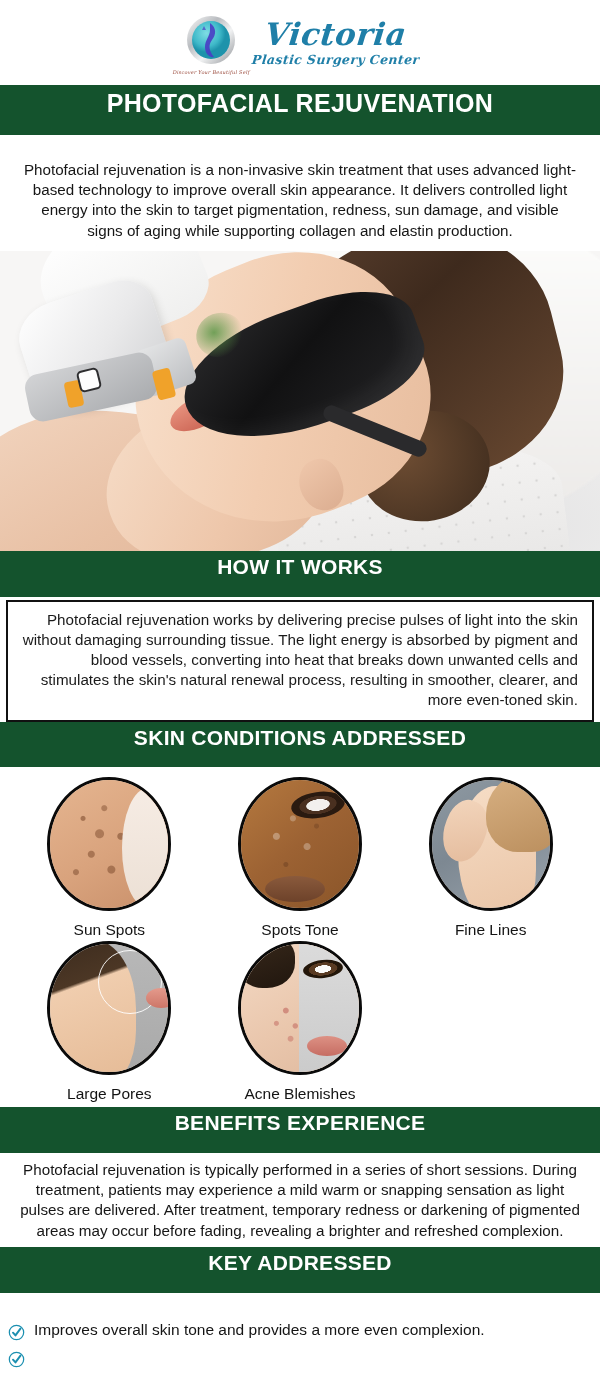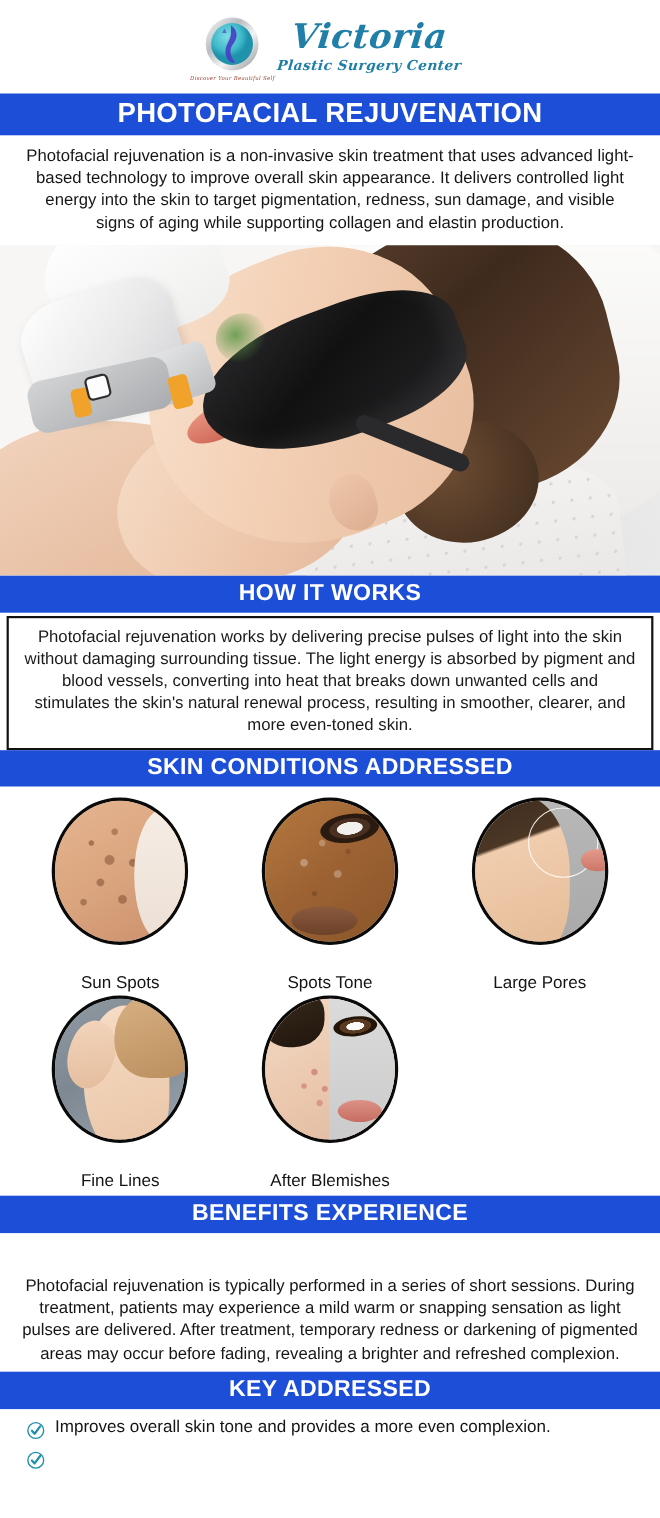--- a/index.html
+++ b/index.html
@@ -46,44 +46,44 @@
     font-size:5px;
     color:#9a4a3c;
     letter-spacing:0.2px;
     position:absolute;
     bottom:-1px; left:50%; transform:translateX(-50%);
     white-space:nowrap;
   }
 
   
   .banner {
-    background:#1d4ed8;
+    background:#14532d;
     color:#ffffff;
     text-align:center;
     font-weight:bold;
     font-size:25px;
     letter-spacing:0.3px;
-    padding:5px 0 6px;
+    padding:5px 0 18px;
     line-height:1.08;
   }
   .banner.small { font-size:21px; }
 
   
   .para {
     text-align:center;
     font-size:15.2px;
     line-height:1.33;
-    padding:9px 22px 10px;
+    padding:25px 22px 10px;
     color:#161616;
   }
   .para-boxed {
     border:2px solid #111111;
     margin:3px 6px 0;
     padding:8px 14px 9px;
-    text-align:center;
+    text-align:right;
     font-size:15.2px;
     line-height:1.33;
   }
 
   
   .hero {
     width:600px; height:300px;
     position:relative;
     overflow:hidden;
     background:#f2f1f0;
@@ -240,21 +240,21 @@
     transform:rotate(-22deg);
   }
 
   
   .cond-grid {
     display:grid;
     grid-template-columns:repeat(3,1fr);
     padding:10px 14px 4px;
     row-gap:2px;
   }
-  .cond-cell { display:flex; flex-direction:column; align-items:center;gap:16px; }
+  .cond-cell { display:flex; flex-direction:column; align-items:center; }
   .cond-circle {
     width:124px; height:134px;
     border:3px solid #0a0a0a;
     border-radius:50%;
     overflow:hidden;
     position:relative;
     background:#e9d8c8;
   }
   .cond-label {
     margin-top:10px;
@@ -401,21 +401,21 @@
   }
   .acne-lips {
     position:absolute; left:66px; top:92px;
     width:40px; height:20px;
     background:linear-gradient(180deg,#dd9184,#c66d63);
     border-radius:50%;
     z-index:3;
   }
 
   
-  .benefits { padding:8px 24px 6px; }
+  .benefits { padding:8px 8px 6px;margin-top:20px; }
   .benefit-row {
     display:flex; align-items:flex-start; gap:9px;
     margin-bottom:7px;
   }
   .check {
     flex:none;
     width:17px; height:17px;
     margin-top:3px;
   }
   .benefit-text {
@@ -500,47 +500,47 @@
 
   <div class="cond-cell">
     <div class="cond-circle">
         <div class="sk-uneven"></div>
       </div>
     <div class="cond-label">Spots Tone</div>
   </div>
 
   <div class="cond-cell">
     <div class="cond-circle">
+      <div class="sk-finelines"></div>
+        <div class="fl-hair"></div>
+    </div>
+    <div class="cond-label">Fine Lines</div>
+  </div>
+
+  <div class="cond-cell">
+    <div class="cond-circle">
       <div class="sk-pores"></div>
         <div class="pores-lip"></div>
     </div>
     <div class="cond-label">Large Pores</div>
-  </div>
-
-  <div class="cond-cell">
-    <div class="cond-circle">
-      <div class="sk-finelines"></div>
-        <div class="fl-hair"></div>
-    </div>
-    <div class="cond-label">Fine Lines</div>
   </div>
 
   <div class="cond-cell">
     <div class="cond-circle">
       <div class="sk-acne"></div>
         <div class="acne-eye"></div>
         <div class="acne-lips"></div>
     </div>
-    <div class="cond-label">After Blemishes</div>
+    <div class="cond-label">Acne Blemishes</div>
   </div>
 
 </div>
 
 <div class="banner small">BENEFITS EXPERIENCE</div>
-<div class="para" style="padding:7px 20px 6px;margin-top:32px;">Photofacial rejuvenation is typically performed in a series of short sessions. During treatment, patients may experience a mild warm or snapping sensation as light pulses are delivered. After treatment, temporary redness or darkening of pigmented areas may occur before fading, revealing a brighter and refreshed complexion.</div>
+<div class="para" style="padding:7px 20px 6px;">Photofacial rejuvenation is typically performed in a series of short sessions. During treatment, patients may experience a mild warm or snapping sensation as light pulses are delivered. After treatment, temporary redness or darkening of pigmented areas may occur before fading, revealing a brighter and refreshed complexion.</div>
 
 <div class="banner small">KEY ADDRESSED</div>
 <div class="benefits">
 
   <div class="benefit-row">
     <span class="check">
       <svg viewBox="0 0 18 18" width="17" height="17">
         <circle cx="9" cy="9" r="7.6" fill="none" stroke="#1b8fb0" stroke-width="1.3"></circle>
         <path d="M5.3 9.2 L7.9 12.1 L13.2 4.9" fill="none" stroke="#1b8fb0" stroke-width="2.1" stroke-linecap="round" stroke-linejoin="round"></path>
       </svg>

